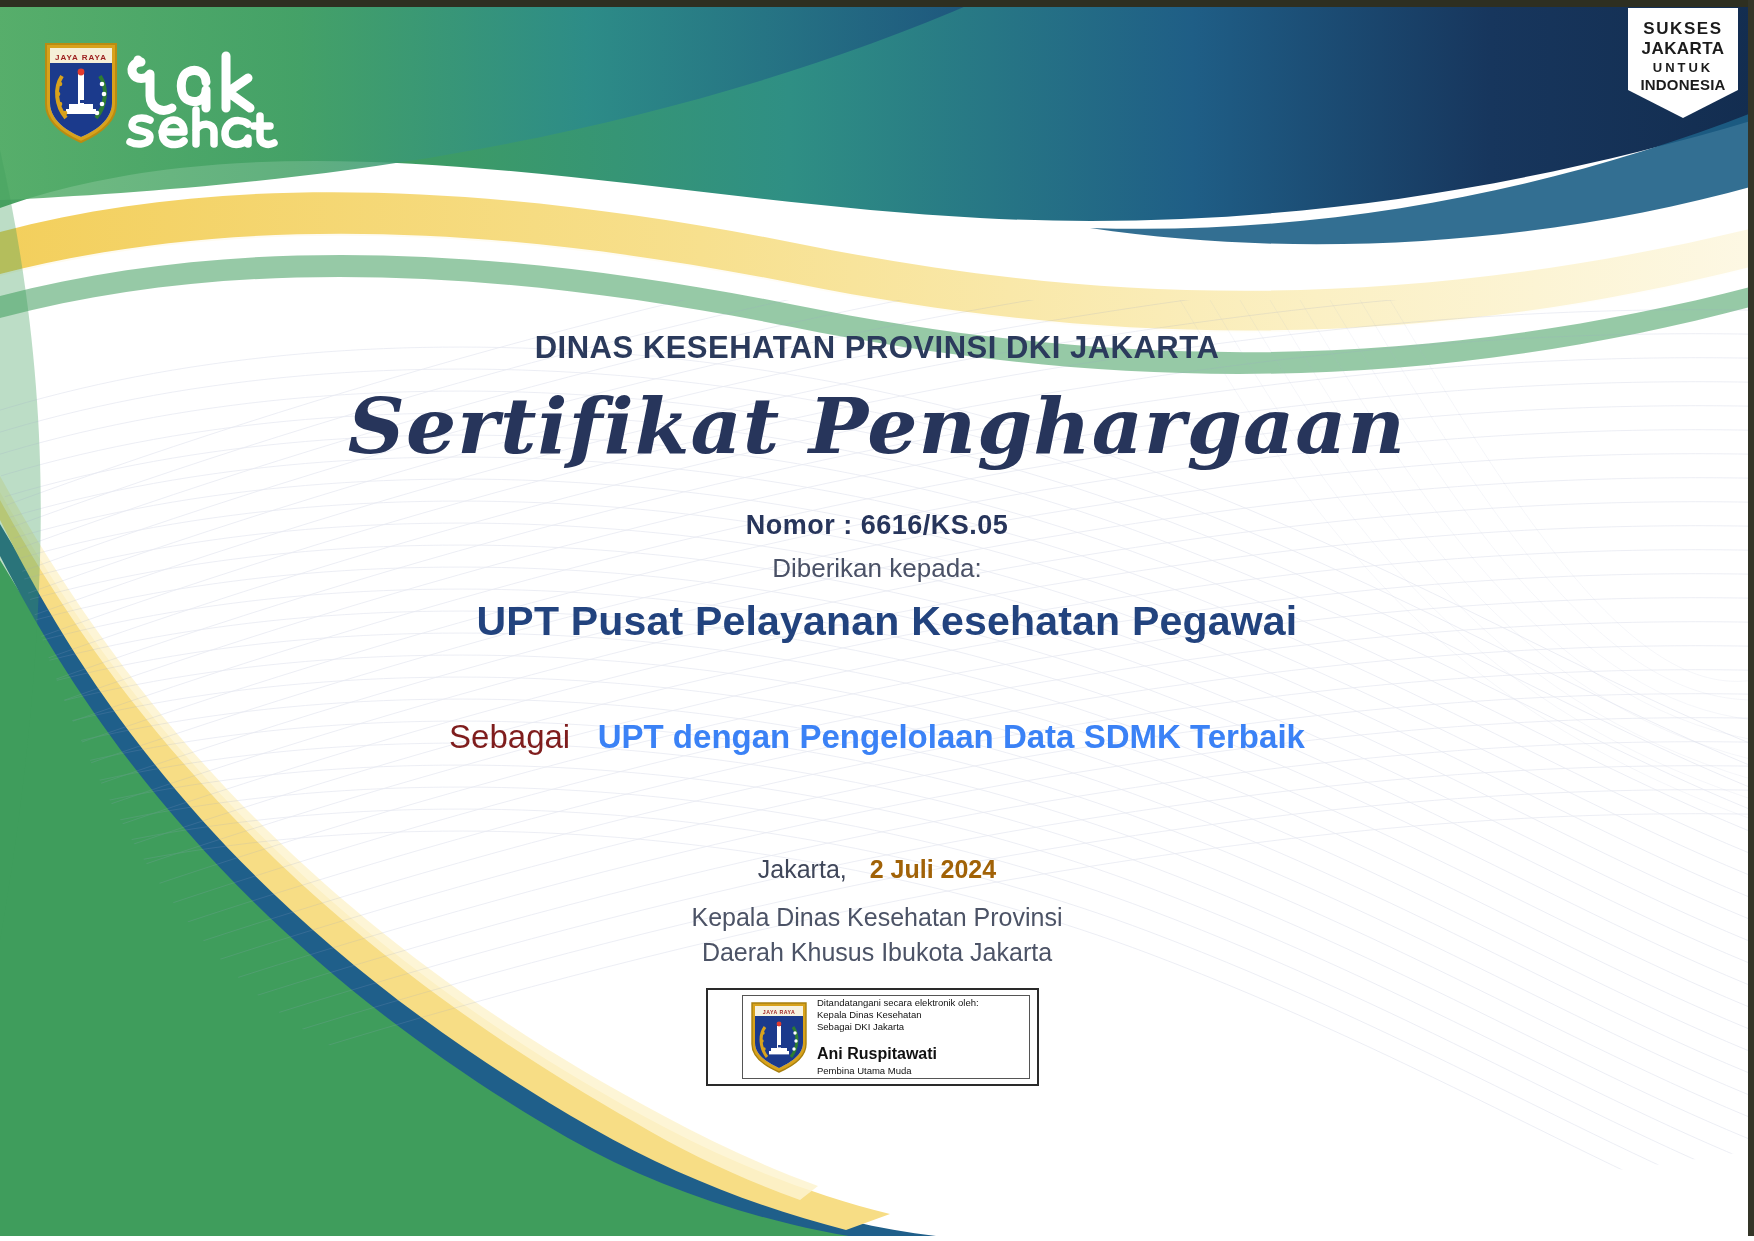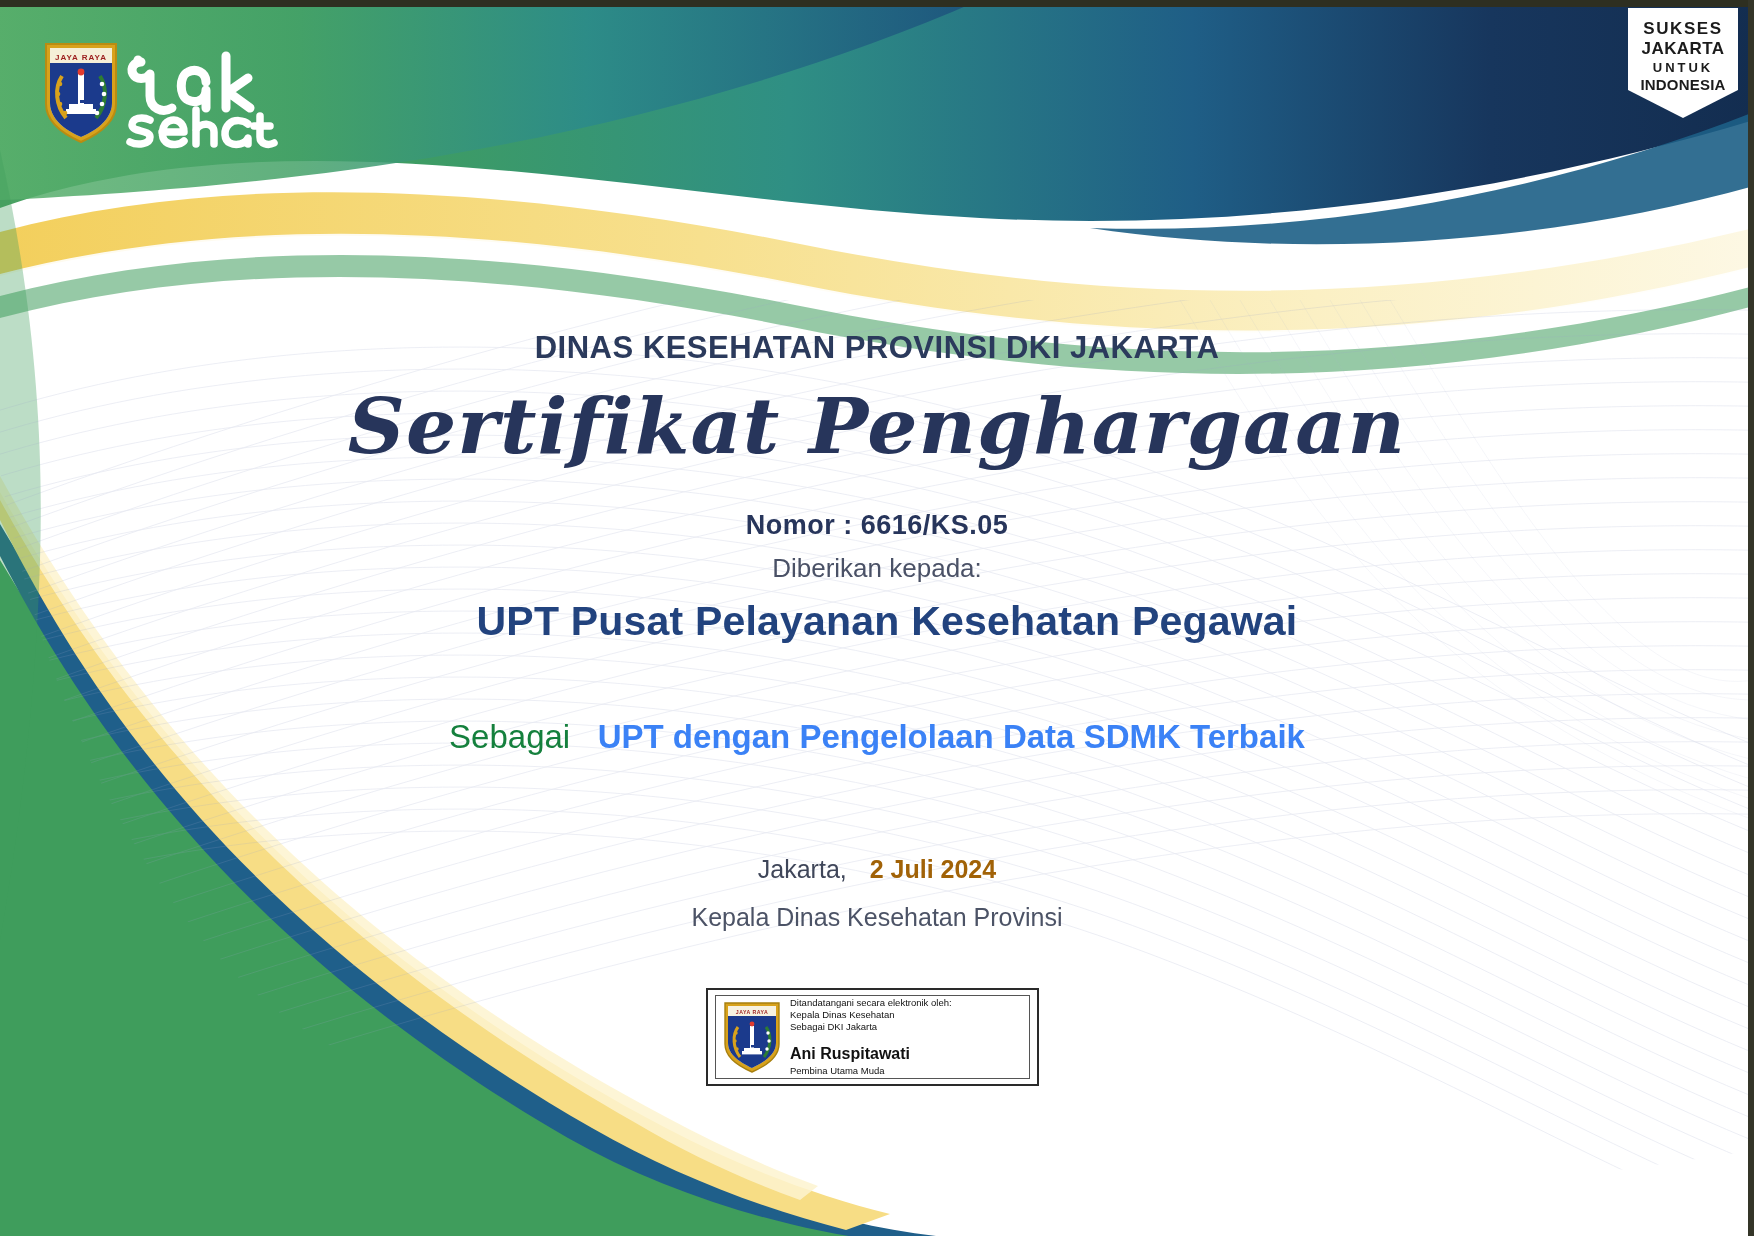--- a/index.html
+++ b/index.html
@@ -50,21 +50,21 @@
     font-size:26px;color:#4a5166;
   }
   .recipient{
     position:absolute;left:0;top:598px;width:1754px;text-align:center;
     font-size:41px;font-weight:bold;color:#22437e;letter-spacing:.2px;padding-left:10px;
   }
   .sebagai-line{
     position:absolute;left:0;top:718px;width:1754px;text-align:center;
     font-size:33px;color:#2b3a5c;
   }
-  .sebagai-line .lead{font-weight:normal;color:#15803d;}
+  .sebagai-line .lead{font-weight:normal;color:#7f1d1d;}
   .sebagai-line .strong{font-weight:bold;color:#3b82f6;}
 
   .place-date{
     position:absolute;left:0;top:855px;width:1754px;text-align:center;
     font-size:25px;color:#3f4659;
   }
   .place-date .city{font-weight:normal;}
   .place-date .date{font-weight:bold;color:#a16207;margin-left:16px;}
 
   .signer-line1{
@@ -79,21 +79,21 @@
   
   .esign-box{
     position:absolute;left:706px;top:988px;width:333px;height:98px;
     border:2px solid #2a2a2a;background:rgba(255,255,255,.82);
     box-sizing:border-box;
     display:flex;align-items:center;
     padding:5px 7px;
   }
   .esign-inner{
     border:1px solid #555;width:100%;height:100%;box-sizing:border-box;
-    display:flex;align-items:center;padding:4px 5px;
+    display:flex;align-items:center;padding:4px 5px;margin-left:27px;
   }
   .esign-emblem{width:62px;height:74px;flex:0 0 62px;margin-right:7px;}
   .esign-text{font-size:9.5px;line-height:1.28;color:#111;font-family:"Liberation Sans",sans-serif;}
   .esign-text .l{display:block;}
   .esign-gap{height:11px;}
   .esign-name{font-weight:bold;font-size:16px;display:block;}
   .esign-rank{font-size:9.5px;display:block;}
 </style>
 </head>
 <body>
@@ -367,20 +367,21 @@
       <span>&nbsp;</span>
       <span class="strong">UPT dengan Pengelolaan Data SDMK Terbaik</span>
     </div>
 
     <div class="place-date">
       <span class="city">Jakarta,</span>
       <span class="date">2 Juli 2024</span>
     </div>
 
     <div class="signer-line1">Kepala Dinas Kesehatan Provinsi</div>
+    <div class="signer-line2">Daerah  Khusus Ibukota Jakarta</div>
 
     <div class="esign-box">
       <div class="esign-inner">
         <svg class="esign-emblem" viewBox="0 0 62 74">
           <path d="M4,3 L58,3 L58,44 C58,60 38,69 31,72 C24,69 4,60 4,44 Z" fill="#d8a21c" stroke="#a8800f" stroke-width="1.4"></path>
           <path d="M7,6 L55,6 L55,43 C55,57 37,65 31,68 C25,65 7,57 7,43 Z" fill="#f5efd8"></path>
           <rect x="7" y="6" width="48" height="10" fill="#f7f2e0"></rect>
           <text x="31" y="14" text-anchor="middle" font-family="Liberation Sans, sans-serif" font-size="5.2" font-weight="bold" fill="#9c1d1d" letter-spacing="0.5">JAYA RAYA</text>
           <path d="M7,16 L55,16 L55,43 C55,57 37,65 31,68 C25,65 7,57 7,43 Z" fill="#1b3a8c"></path>
           <rect x="29" y="26" width="4" height="22" fill="#ffffff"></rect>

